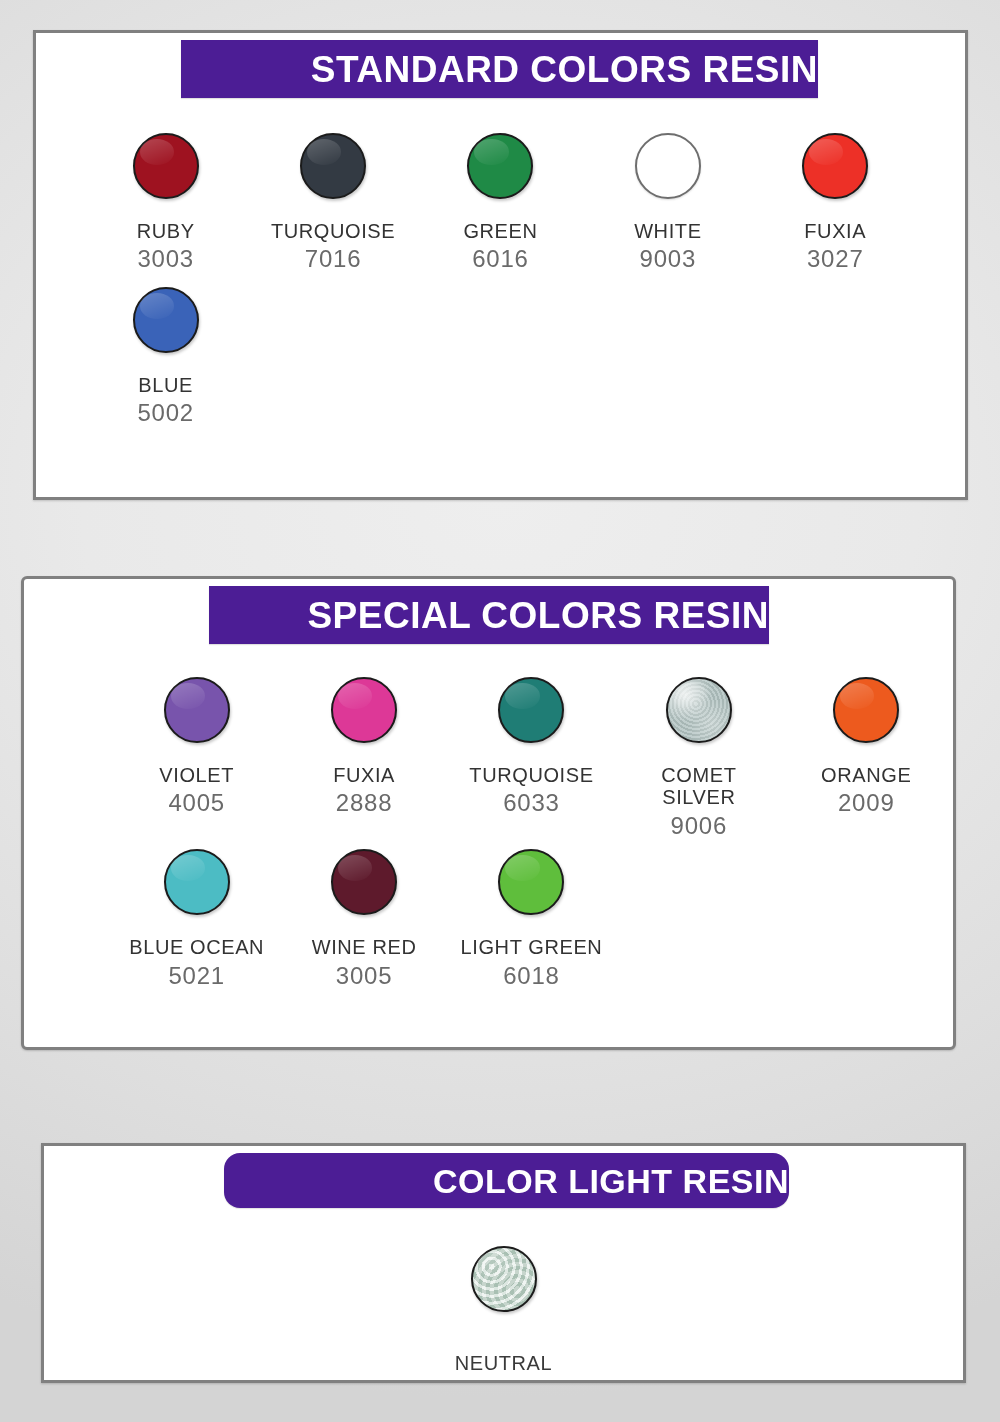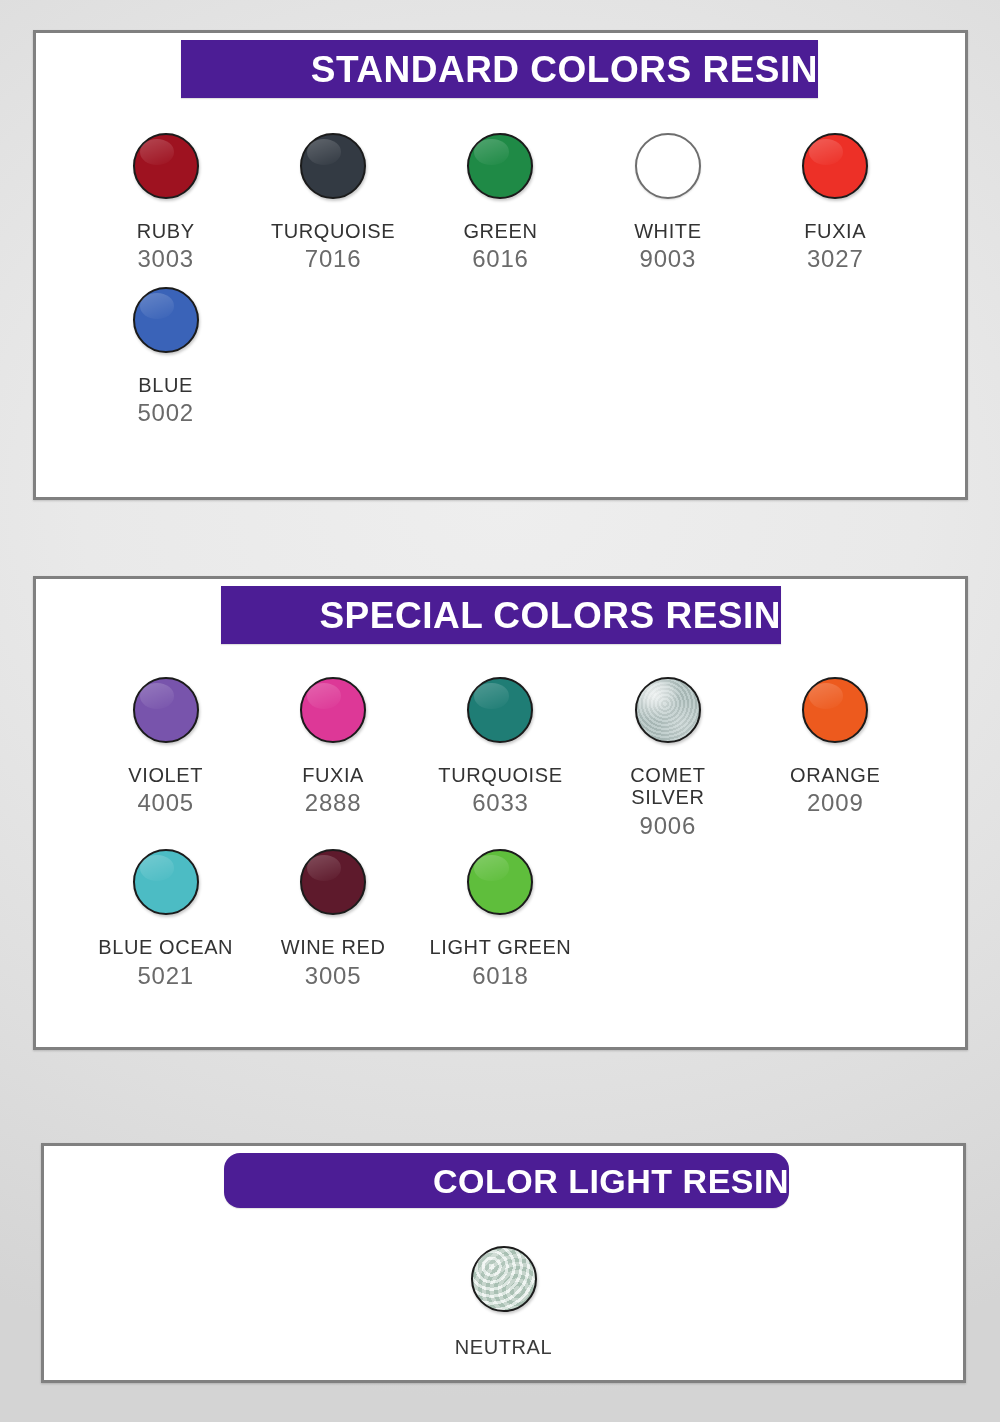--- a/index.html
+++ b/index.html
@@ -26,21 +26,21 @@
   }
 
   
   .panel {
     position: absolute;
     background: #ffffff;
     border: 3px solid #808080;
     box-shadow: 0 1px 2px rgba(0,0,0,0.18);
   }
   .panel-standard { left: 33px;  top: 30px;   width: 935px; height: 470px; }
-  .panel-special  { left: 33px;  top: 576px;  width: 935px; height: 474px; }
+  .panel-special  { left: 21px;  top: 576px;  width: 935px; height: 474px; border-radius: 6px; }
   .panel-light    { left: 41px;  top: 1143px; width: 925px; height: 240px; }
 
   
   .panel-header {
     position: absolute;
     background: #4c1d95;
     display: flex;
     align-items: center;
     justify-content: flex-end;
     box-shadow: 0 1px 1px rgba(0,0,0,0.12);
@@ -60,21 +60,21 @@
   }
   .panel-light .panel-header-text { font-size: 34px; }
 
   
   .swatch-rows {
     position: absolute;
     left: 0;
     width: 100%;
   }
   .panel-standard .swatch-rows { top: 100px; }
-  .panel-special  .swatch-rows { top: 98px; }
+  .panel-special  .swatch-rows { top: 98px; margin-left: 43px; }
   .panel-light    .swatch-rows { top: 100px; }
 
   .swatch-row {
     display: flex;
     width: 100%;
     padding: 0 46px;
   }
   .panel-standard .swatch-row { margin-bottom: 14px; }
   .panel-special  .swatch-row { margin-bottom: 10px; }
 
@@ -138,21 +138,21 @@
     font-family: "Liberation Sans", sans-serif;
     font-size: 24px;
     font-weight: 300;
     color: #6a6a6a;
     letter-spacing: 0.8px;
     text-align: center;
     line-height: 1.1;
   }
   .swatch-code:empty { display: none; }
 
-  .panel-light .swatch-name { margin-top: 24px; font-size: 20px; color: #3a3a3a; }
+  .panel-light .swatch-name { margin-top: 40px; font-size: 20px; color: #3a3a3a; }
 </style>
 </head>
 <body>
 
 <div class="sheet">
 
   <section class="panel panel-standard">
     <div class="panel-header">
       <span class="panel-header-text">STANDARD COLORS RESIN</span>
     </div>

